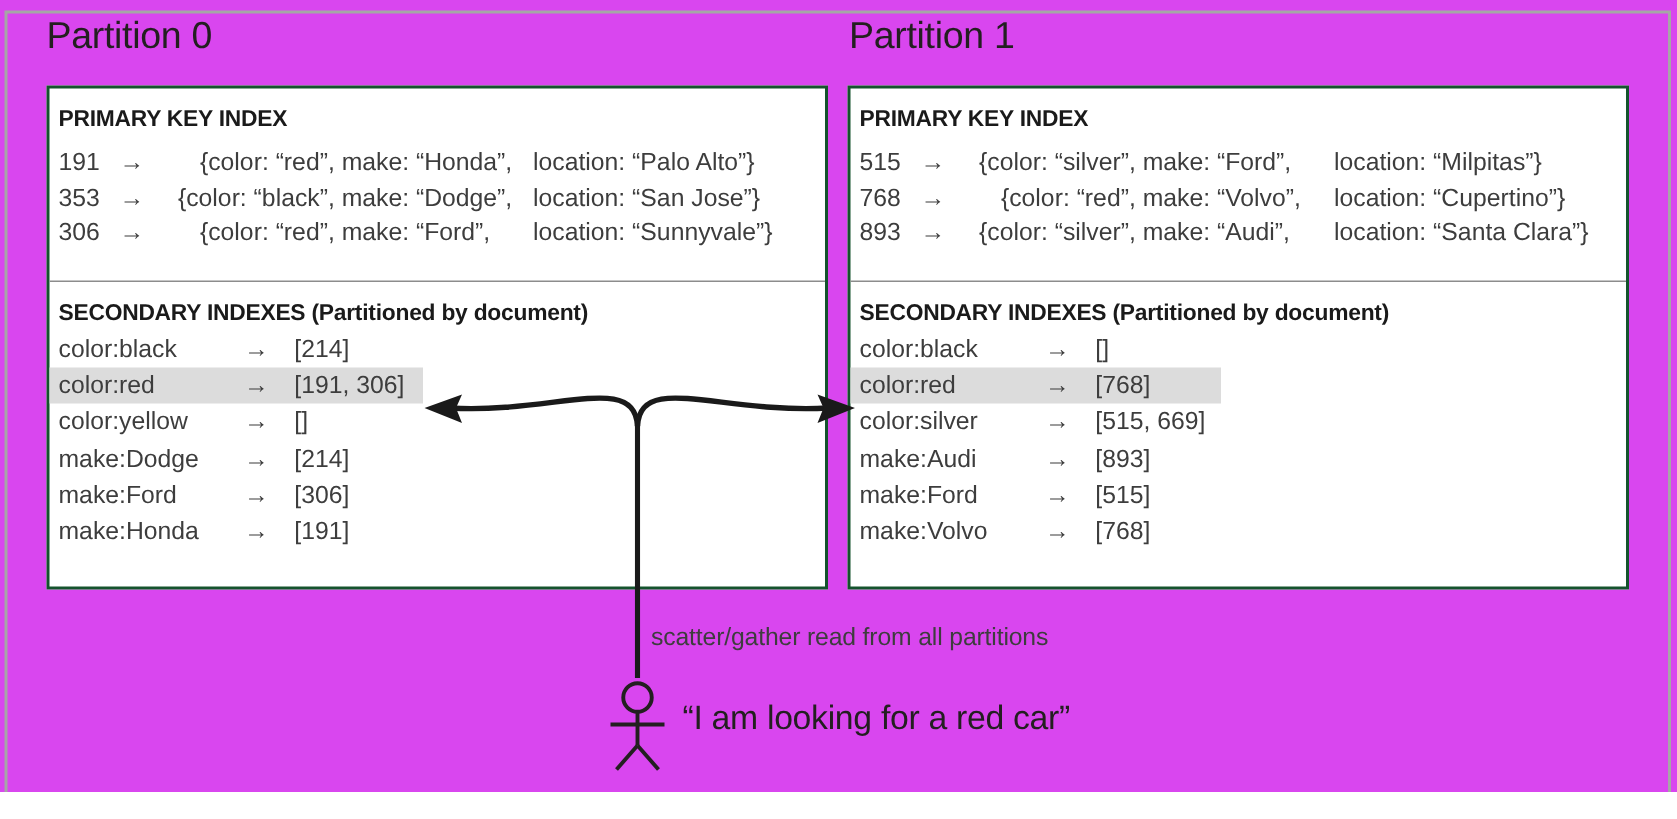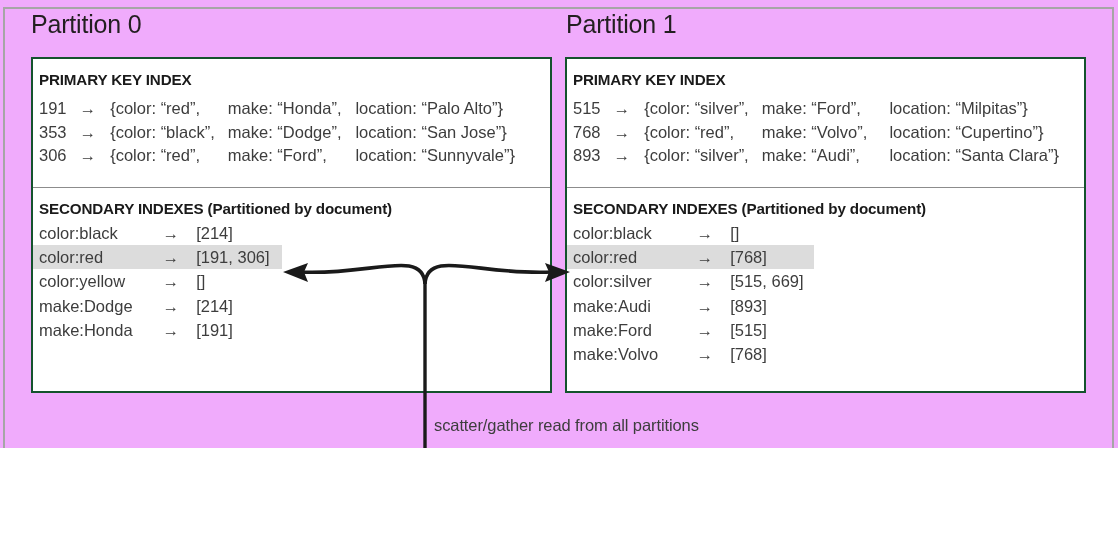--- a/index.html
+++ b/index.html
@@ -9,22 +9,22 @@
     background: #ffffff;
   }
   body {
     font-family: "Liberation Sans", "DejaVu Sans", sans-serif;
     color: #231f20;
     -webkit-font-smoothing: antialiased;
   }
   #figure {
     position: relative;
     width: 1118px;
-    height: 448px;
-    background: #f0abfc;
+    height: 528px;
+    background: #d946ef;
     overflow: hidden;
   }
   
   .outer-frame {
     position: absolute;
     left: 3px;
     top: 7px;
     width: 1111px;
     height: 532px;
     border: 2px solid #a6a6a6;
@@ -90,21 +90,21 @@
     left: 6px;
     top: 38px;
     font-size: 16.5px;
     line-height: 23.5px;
     white-space: nowrap;
     color: #3d3d3d;
   }
   .pk-row { display: block; height: 23.5px; }
   .pk-key       { display: inline-block; width: 36px; text-align: left; }
   .pk-arrow     { display: inline-block; width: 26px; text-align: left; }
-  .pk-color     { display: inline-block; width: 113px; text-align: left; }
+  .pk-color     { display: inline-block; width: 113px; text-align: right; }
   .pk-make      { display: inline-block; width: 123px; text-align: left; }
   .pk-location  { display: inline-block; text-align: left; }
 
   
   .si-rows {
     position: absolute;
     left: 0px;
     top: 33px;
     font-size: 16.5px;
     line-height: 24.2px;
@@ -212,20 +212,25 @@
         </span>
         <span class="si-row">
           <span class="si-term">color:yellow</span>
           <span class="si-arrow">→</span>
           <span class="si-ids">[]</span>
         </span>
         <span class="si-row">
           <span class="si-term">make:Dodge</span>
           <span class="si-arrow">→</span>
           <span class="si-ids">[214]</span>
+        </span>
+        <span class="si-row">
+          <span class="si-term">make:Ford</span>
+          <span class="si-arrow">→</span>
+          <span class="si-ids">[306]</span>
         </span>
         <span class="si-row">
           <span class="si-term">make:Honda</span>
           <span class="si-arrow">→</span>
           <span class="si-ids">[191]</span>
         </span>
       </div>
     </div>
   </div>
 

